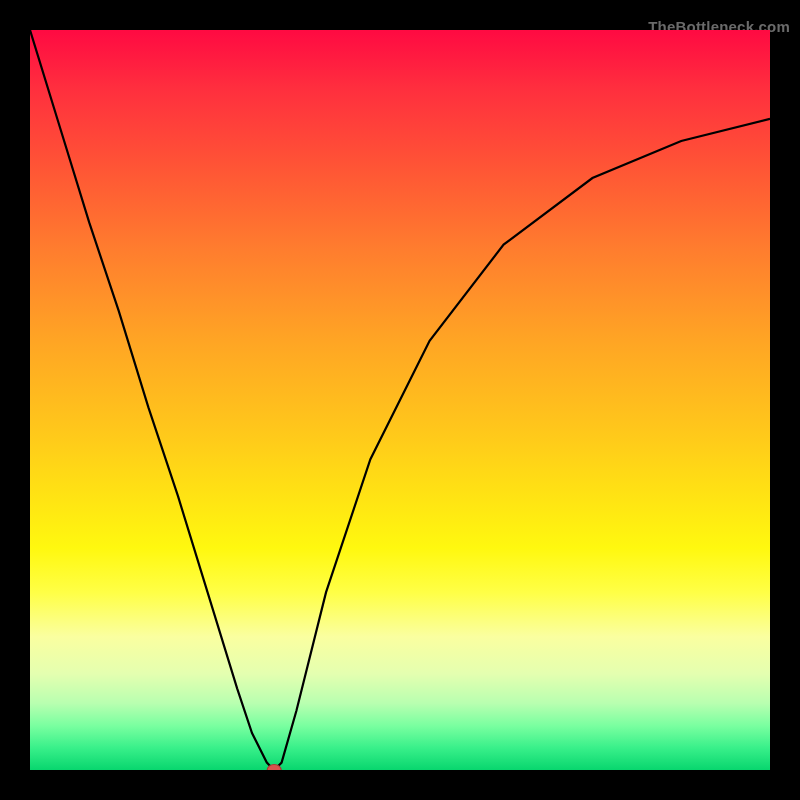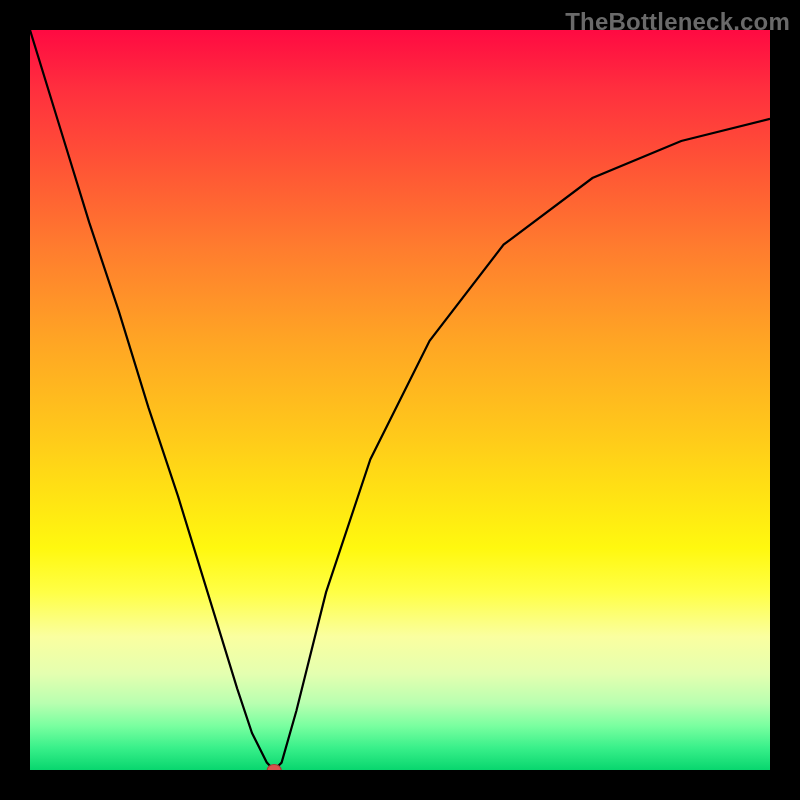--- a/index.html
+++ b/index.html
@@ -12,24 +12,24 @@
     overflow: hidden;
   }
   .frame {
     position: relative;
     width: 800px;
     height: 800px;
     background: #000;
   }
   .watermark {
     position: absolute;
-    top: 8px;
+    top: 18px;
     right: 10px;
     color: #6a6a6a;
-    font-size: 24px;
+    font-size: 15px;
     font-weight: 600;
     letter-spacing: 0.2px;
     user-select: none;
   }
   
   .plot {
     position: absolute;
     left: 30px;
     top: 30px;
     width: 740px;

